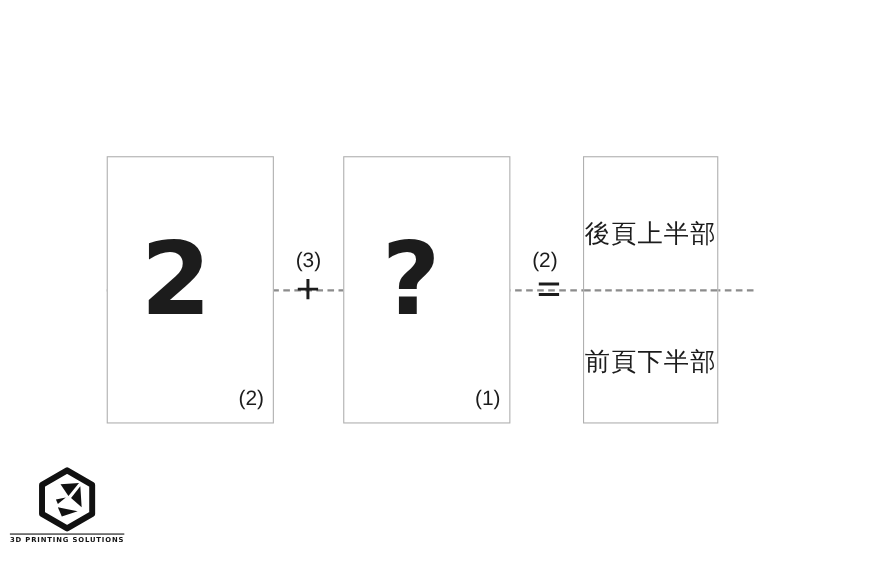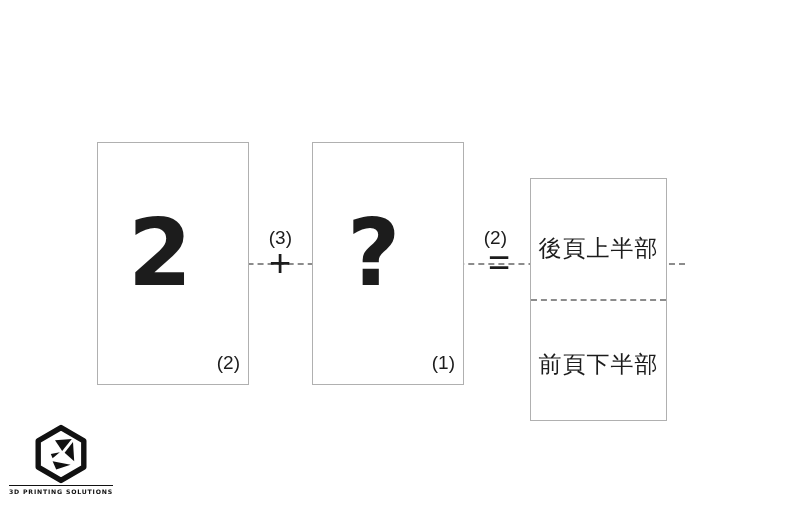--- a/index.html
+++ b/index.html
@@ -39,21 +39,21 @@
     position: absolute;
     top: 142px;
     width: 152px;
     height: 243px;
     background: #ffffff;
     border: 1px solid #b0b0b0;
     box-sizing: border-box;
   }
   #page-panel-1 { left: 97px; }
   #page-panel-2 { left: 312px; }
-  #page-panel-3 { left: 530px; width: 137px; margin-top: 36px; }
+  #page-panel-3 { left: 530px; width: 123px; }
 
   
   .panel-fold {
     position: absolute;
     left: 0;
     right: 0;
     top: 120px;
     height: 0;
     border-top: 2px dashed #8c8c8c;
   }

